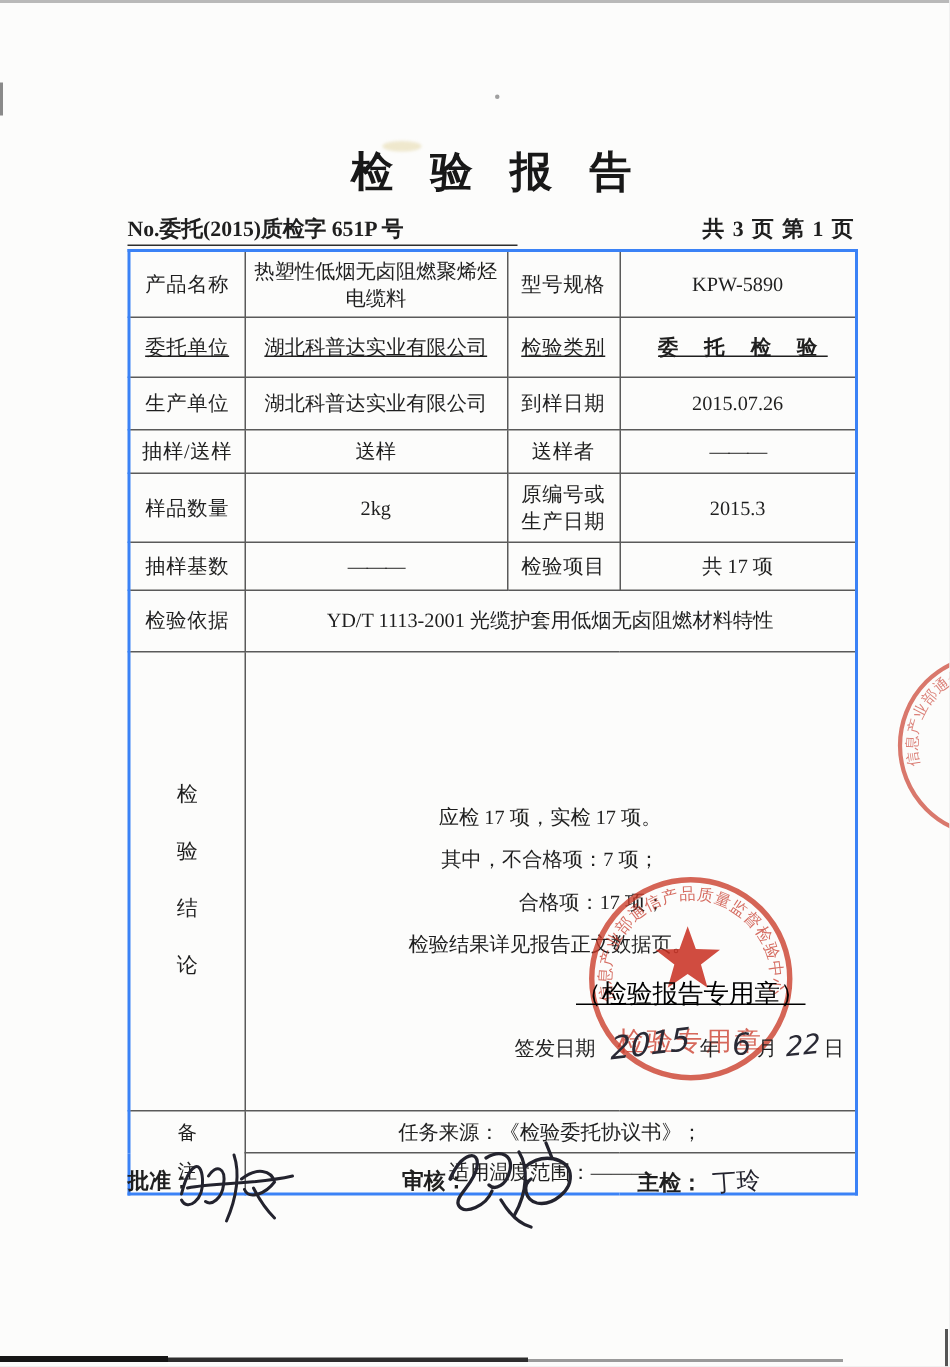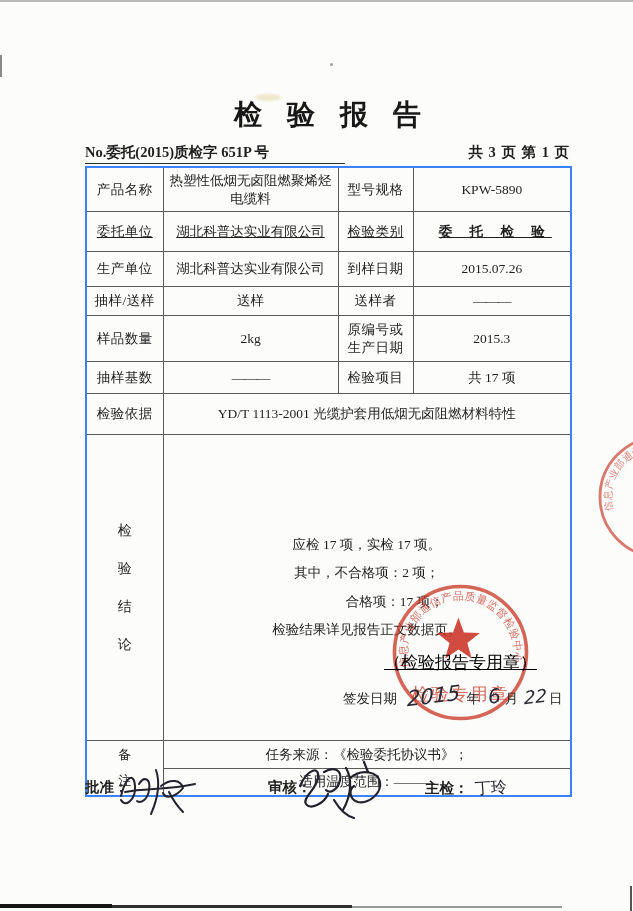--- a/index.html
+++ b/index.html
@@ -144,21 +144,21 @@
       <tr class="r7">
         <td class="lab">检验依据</td>
         <td class="left" colspan="3">YD/T 1113-2001 光缆护套用低烟无卤阻燃材料特性</td>
       </tr>
       <tr class="r8">
         <td class="vert-cell">
           <span class="vlabel">检验结论</span>
         </td>
         <td class="conc" colspan="3">
           <div class="cl">应检 17 项，实检 17 项。</div>
-          <div class="cl">其中，不合格项：2 项；</div>
+          <div class="cl">其中，不合格项：7 项；</div>
           <div class="cl indent">合格项：17 项；</div>
           <div class="cl">检验结果详见报告正文数据页。</div>
         </td>
       </tr>
       <tr class="r9">
         <td class="vert-cell" rowspan="2">
           <span class="vlabel2">备注</span>
         </td>
         <td class="rem" colspan="3">任务来源：《检验委托协议书》；</td>
       </tr>

